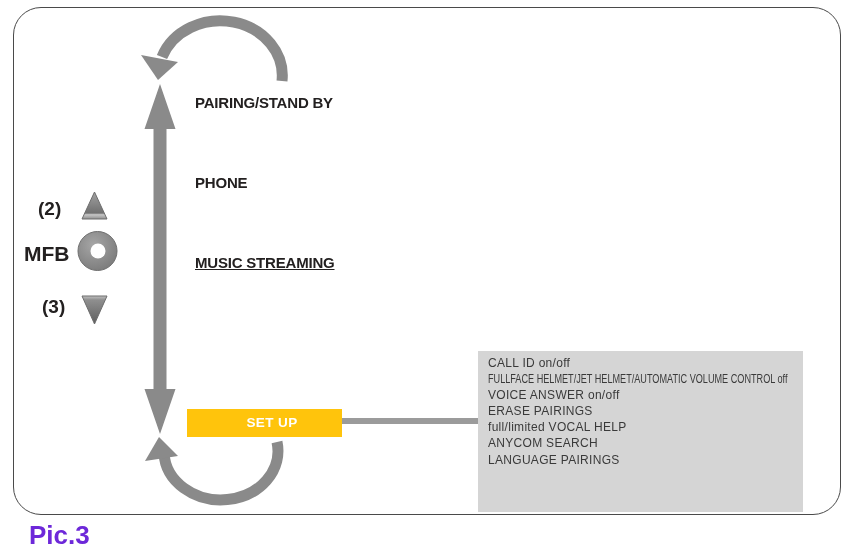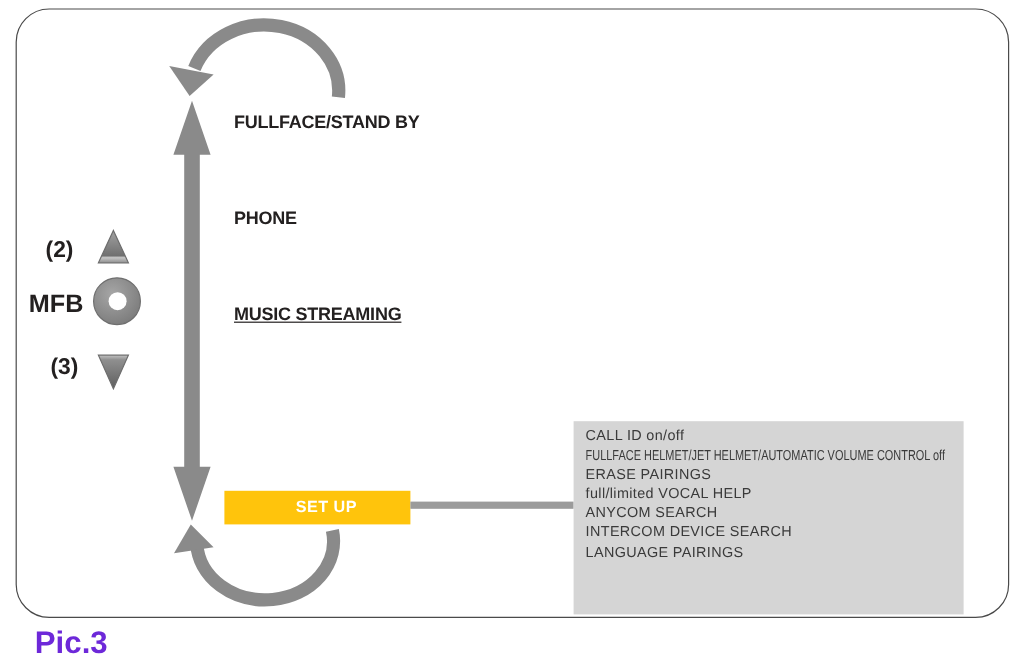--- a/index.html
+++ b/index.html
@@ -99,35 +99,35 @@
     </g>
     <g>
       <polygon points="82,296 107,296 94.5,324" fill="url(#gDownTri)" stroke="#6d6d6d" stroke-width="1"></polygon>
     </g>
   </svg>
 
   <div class="ctl-label lbl-paren" style="left:38px;top:199px;">(2)</div>
   <div class="ctl-label lbl-mfb" style="left:24px;top:243px;">MFB</div>
   <div class="ctl-label lbl-paren" style="left:42px;top:297px;">(3)</div>
 
-  <div class="menu-label" style="top:95px;">FULLFACE/STAND BY</div>
+  <div class="menu-label" style="top:95px;">PAIRING/STAND BY</div>
   <div class="menu-label" style="top:175px;">PHONE</div>
   <div class="menu-label" style="top:255px;text-decoration:underline;">MUSIC STREAMING</div>
 
   <div class="setup-box">
     <span>SET UP</span>
   </div>
 
   <div class="connector"></div>
 
   <div class="submenu">
     <div class="submenu-row">CALL ID on/off</div>
     <div class="submenu-row condense">FULLFACE HELMET/JET HELMET/AUTOMATIC VOLUME CONTROL off</div>
+    <div class="submenu-row">VOICE ANSWER on/off</div>
     <div class="submenu-row">ERASE PAIRINGS</div>
     <div class="submenu-row">full/limited VOCAL HELP</div>
     <div class="submenu-row">ANYCOM SEARCH</div>
-    <div class="submenu-row">INTERCOM DEVICE SEARCH</div>
     <div class="submenu-row">LANGUAGE PAIRINGS</div>
   </div>
 
   <div class="caption">Pic.3</div>
 
 </div>
 
 </body></html>

